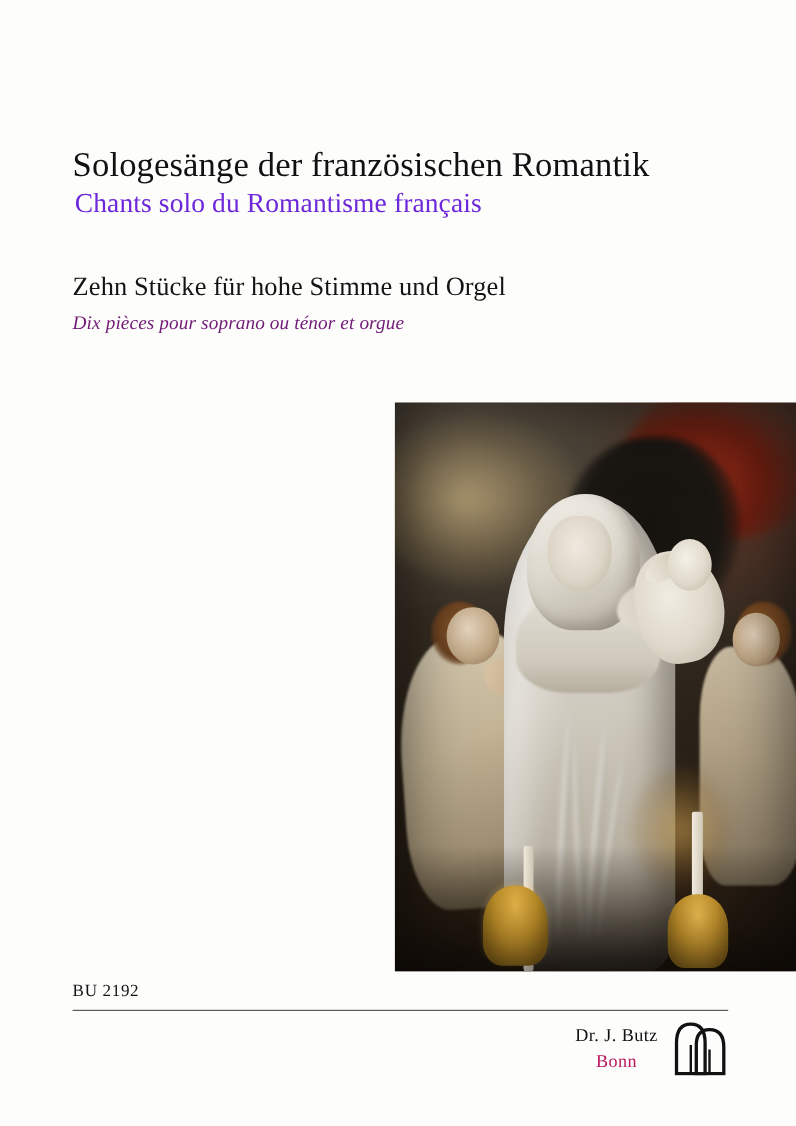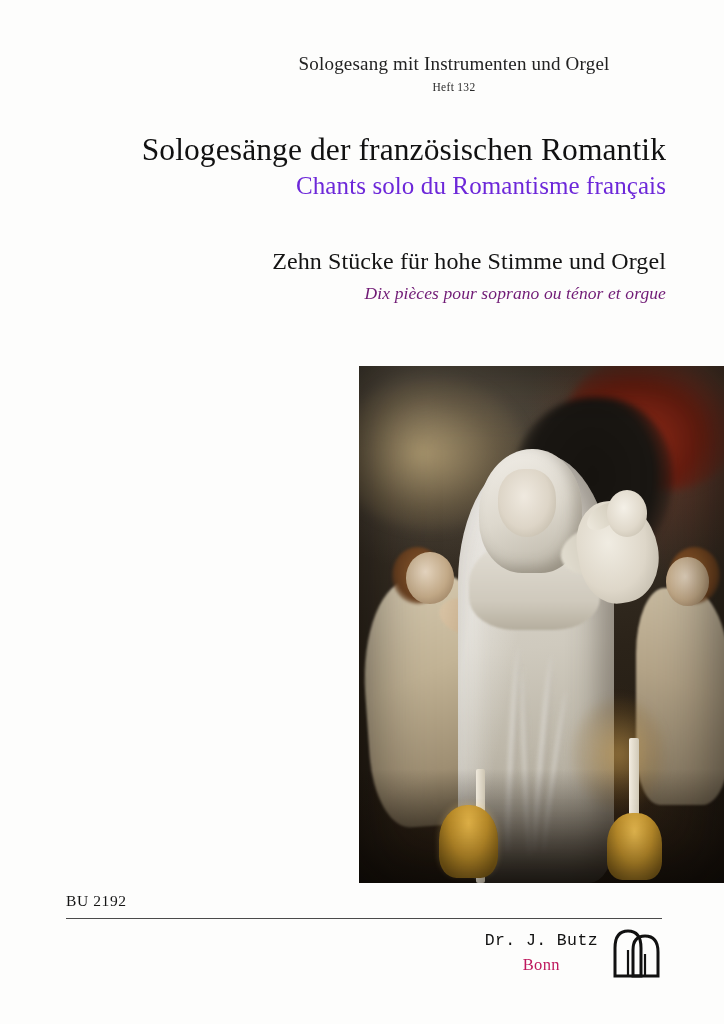--- a/index.html
+++ b/index.html
@@ -41,21 +41,20 @@
     color: #2a2a2a;
     letter-spacing: 0.3px;
   }
 
   
   .titles {
     position: absolute;
     left: 66px;
     top: 132px;
     width: 600px;
-    text-align: right;
   }
   .main-title {
     font-size: 31.5px;
     line-height: 1.15;
     color: #111;
     letter-spacing: 0.1px;
     white-space: nowrap;
   }
   .sub-title {
     margin-top: 4px;
@@ -394,42 +393,37 @@
     gap: 14px;
   }
   .publisher-text {
     text-align: center;
     line-height: 1.45;
   }
   .publisher-name {
     font-size: 16.5px;
     letter-spacing: 0.4px;
     color: #111;
-    font-family: Liberation Mono, monospace;
   }
   .publisher-city {
     font-size: 16.5px;
     letter-spacing: 0.4px;
     color: #be185d;
   }
   .logo {
     width: 50px;
     height: 50px;
     position: relative;
   }
 </style>
 </head>
 <body>
 
 <div class="page">
 
-  <div class="series-block">
-    <div class="series-title">Sologesang mit Instrumenten und Orgel</div>
-    <div class="series-issue">Heft 132</div>
-  </div>
 
   <div class="titles">
     <div class="main-title">Sologesänge der französischen Romantik</div>
     <div class="sub-title">Chants solo du Romantisme français</div>
     <div class="scoring">Zehn Stücke für hohe Stimme und Orgel</div>
     <div class="scoring-fr">Dix pièces pour soprano ou ténor et orgue</div>
   </div>
 
   <div class="artwork">
     <div class="art-layer bg-wash"></div>

